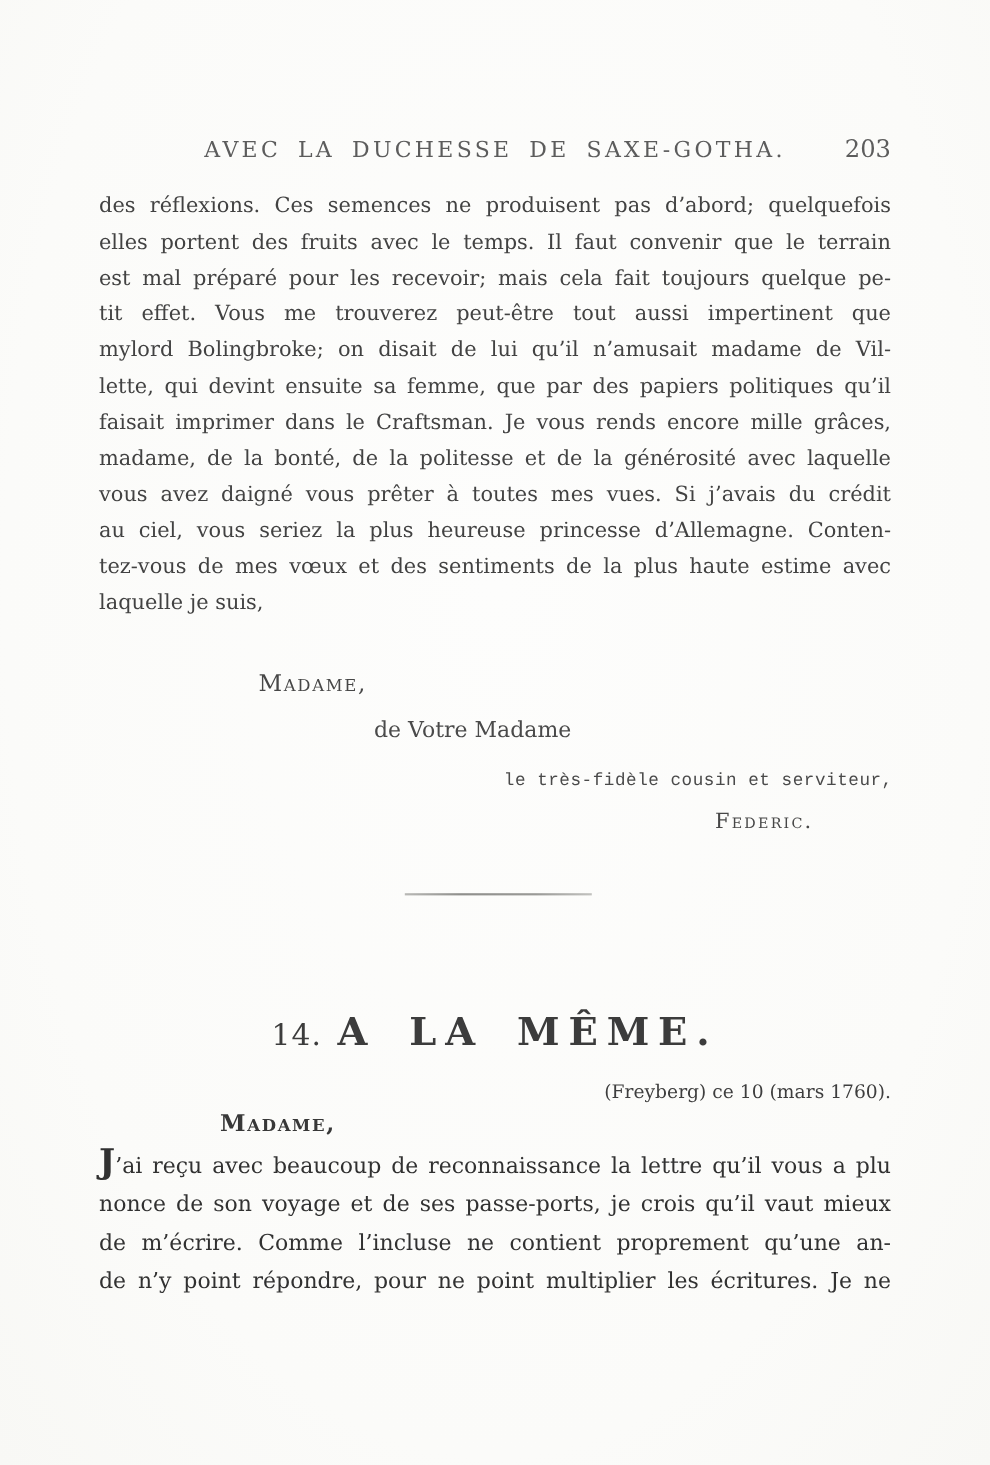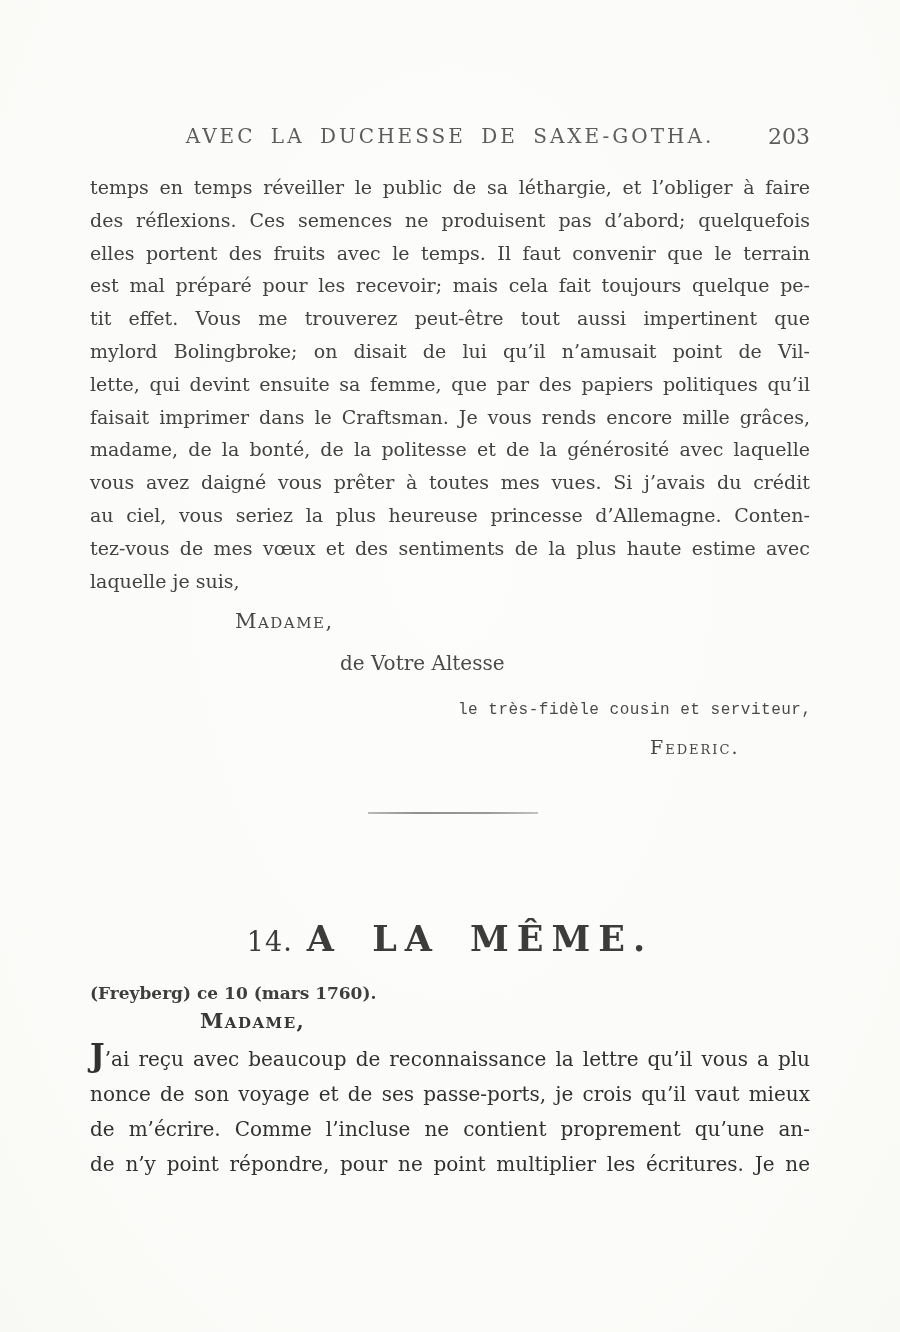--- a/index.html
+++ b/index.html
@@ -123,24 +123,23 @@
   .letter-title {
     font-size: 35px;
     font-weight: bold;
     letter-spacing: 8px;
     word-spacing: 10px;
   }
 
   
   .dateline {
     top: 983px;
-    text-align: left;
+    text-align: right;
     font-size: 17px;
     color: #3e3e3e;
-    font-weight: bold;
   }
   .salutation2 {
     top: 1008px;
     left: 200px;
     position: absolute;
     font-variant: small-caps;
     font-size: 21px;
     font-weight: bold;
     letter-spacing: 1.5px;
     color: #383838;
@@ -163,37 +162,36 @@
 <body>
 
 <div class="page">
 
   <div class="text-block running-head">
     <span class="running-head-title">AVEC LA DUCHESSE DE SAXE-GOTHA.</span>
     <span class="page-number">203</span>
   </div>
 
   <div class="text-block para1">
-    <div class="jline">temps en temps réveiller le public de sa léthargie, et l’obliger à faire</div>
     <div class="jline">des réflexions. Ces semences ne produisent pas d’abord; quelquefois</div>
     <div class="jline">elles portent des fruits avec le temps. Il faut convenir que le terrain</div>
     <div class="jline">est mal préparé pour les recevoir; mais cela fait toujours quelque pe-</div>
     <div class="jline">tit effet. Vous me trouverez peut-être tout aussi impertinent que</div>
-    <div class="jline">mylord Bolingbroke; on disait de lui qu’il n’amusait point de Vil-</div>
+    <div class="jline">mylord Bolingbroke; on disait de lui qu’il n’amusait madame de Vil-</div>
     <div class="jline">lette, qui devint ensuite sa femme, que par des papiers politiques qu’il</div>
     <div class="jline"><span>faisait imprimer dans le </span><span class="italic">Craftsman</span><span>. Je vous rends encore mille grâces,</span></div>
     <div class="jline">madame, de la bonté, de la politesse et de la générosité avec laquelle</div>
     <div class="jline">vous avez daigné vous prêter à toutes mes vues. Si j’avais du crédit</div>
     <div class="jline">au ciel, vous seriez la plus heureuse princesse d’Allemagne. Conten-</div>
     <div class="jline">tez-vous de mes vœux et des sentiments de la plus haute estime avec</div>
     <div class="jline jline-last">laquelle je suis,</div>
   </div>
 
   <div class="closing-madame">Madame,</div>
-  <div class="closing-altesse">de Votre Altesse</div>
+  <div class="closing-altesse">de Votre Madame</div>
   <div class="closing-serviteur">le très-fidèle cousin et serviteur,</div>
   <div class="signature">Federic.</div>
 
   <div class="divider"></div>
 
   <div class="text-block letter-heading">
     <span class="letter-number">14.</span><span class="letter-title">A LA MÊME.</span>
   </div>
 
   <div class="text-block dateline">(Freyberg) ce 10 (mars 1760).</div>

